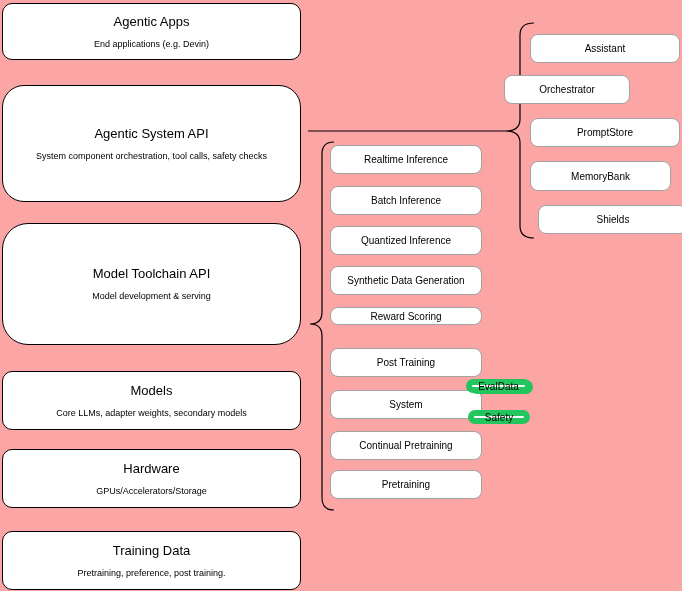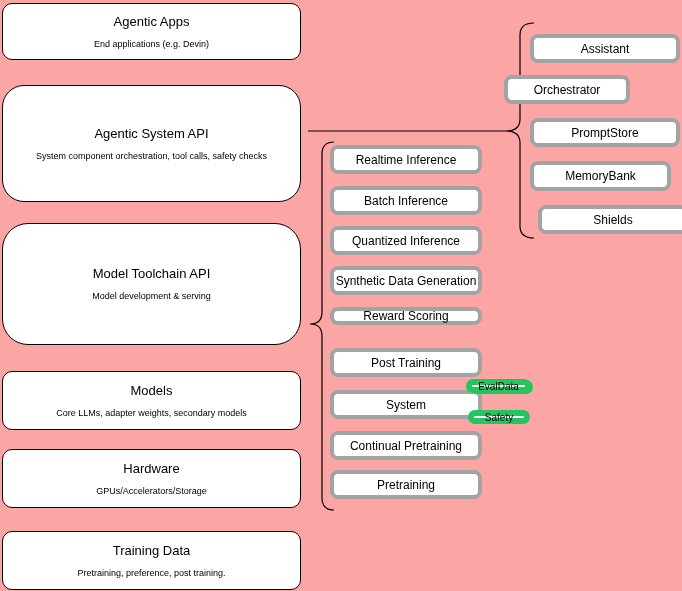--- a/index.html
+++ b/index.html
@@ -9,23 +9,23 @@
   }
   .overlay { position:absolute; left:0; top:0; width:682px; height:591px; z-index:1; }
   .box {
     position:absolute; background:#ffffff; border:1px solid #000000;
     box-sizing:border-box; display:flex; flex-direction:column;
     align-items:center; justify-content:center; text-align:center; z-index:2;
   }
   .btitle { font-size:13px; line-height:16px; white-space:nowrap; }
   .bsub   { font-size:9px;  line-height:11px; margin-top:9px; white-space:nowrap; }
   .mbox, .rbox {
-    position:absolute; background:#ffffff; border:4px solid #a3a3a3;
+    position:absolute; background:#ffffff; border:1px solid #a3a3a3;
     box-sizing:border-box; border-radius:8px; display:flex; align-items:center;
-    justify-content:center; font-size:12px; white-space:nowrap; z-index:2;
+    justify-content:center; font-size:10px; white-space:nowrap; z-index:2;
   }
   .pill {
     position:absolute; background:#ffffff; border:6px solid #22c55e;
     box-sizing:border-box; border-radius:7px; display:flex; align-items:center;
     justify-content:center; font-size:10px; white-space:nowrap; z-index:3;
   }
 </style>
 </head>
 <body>
 

